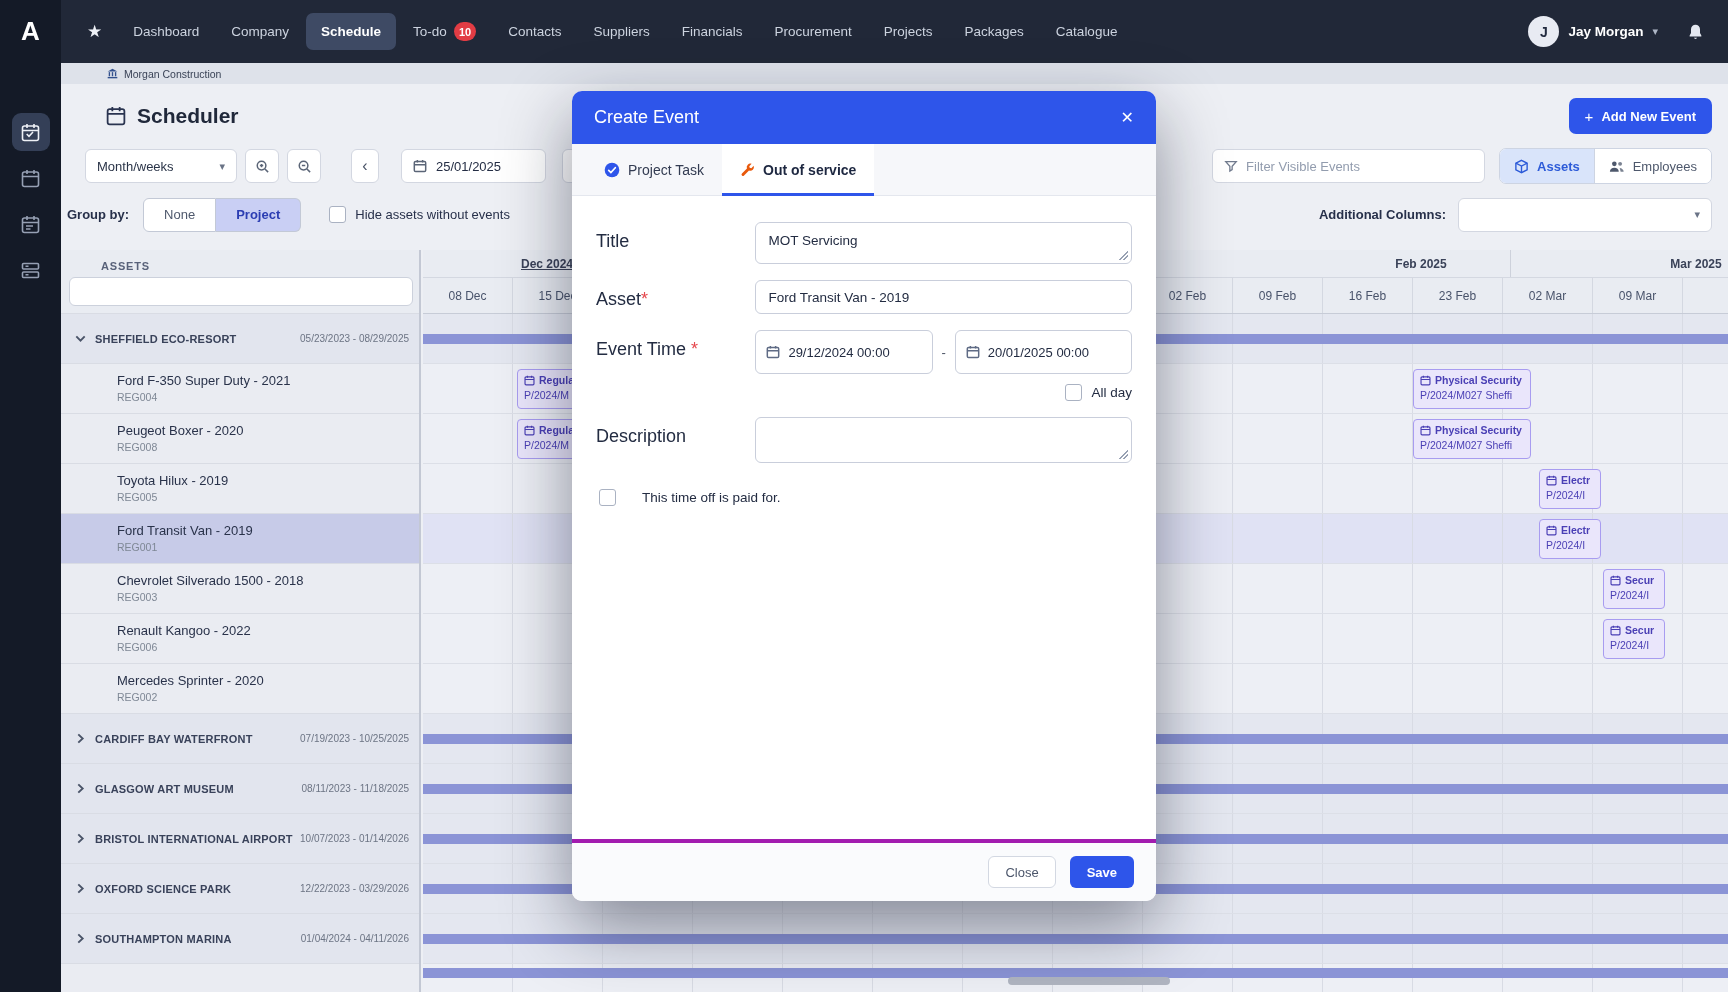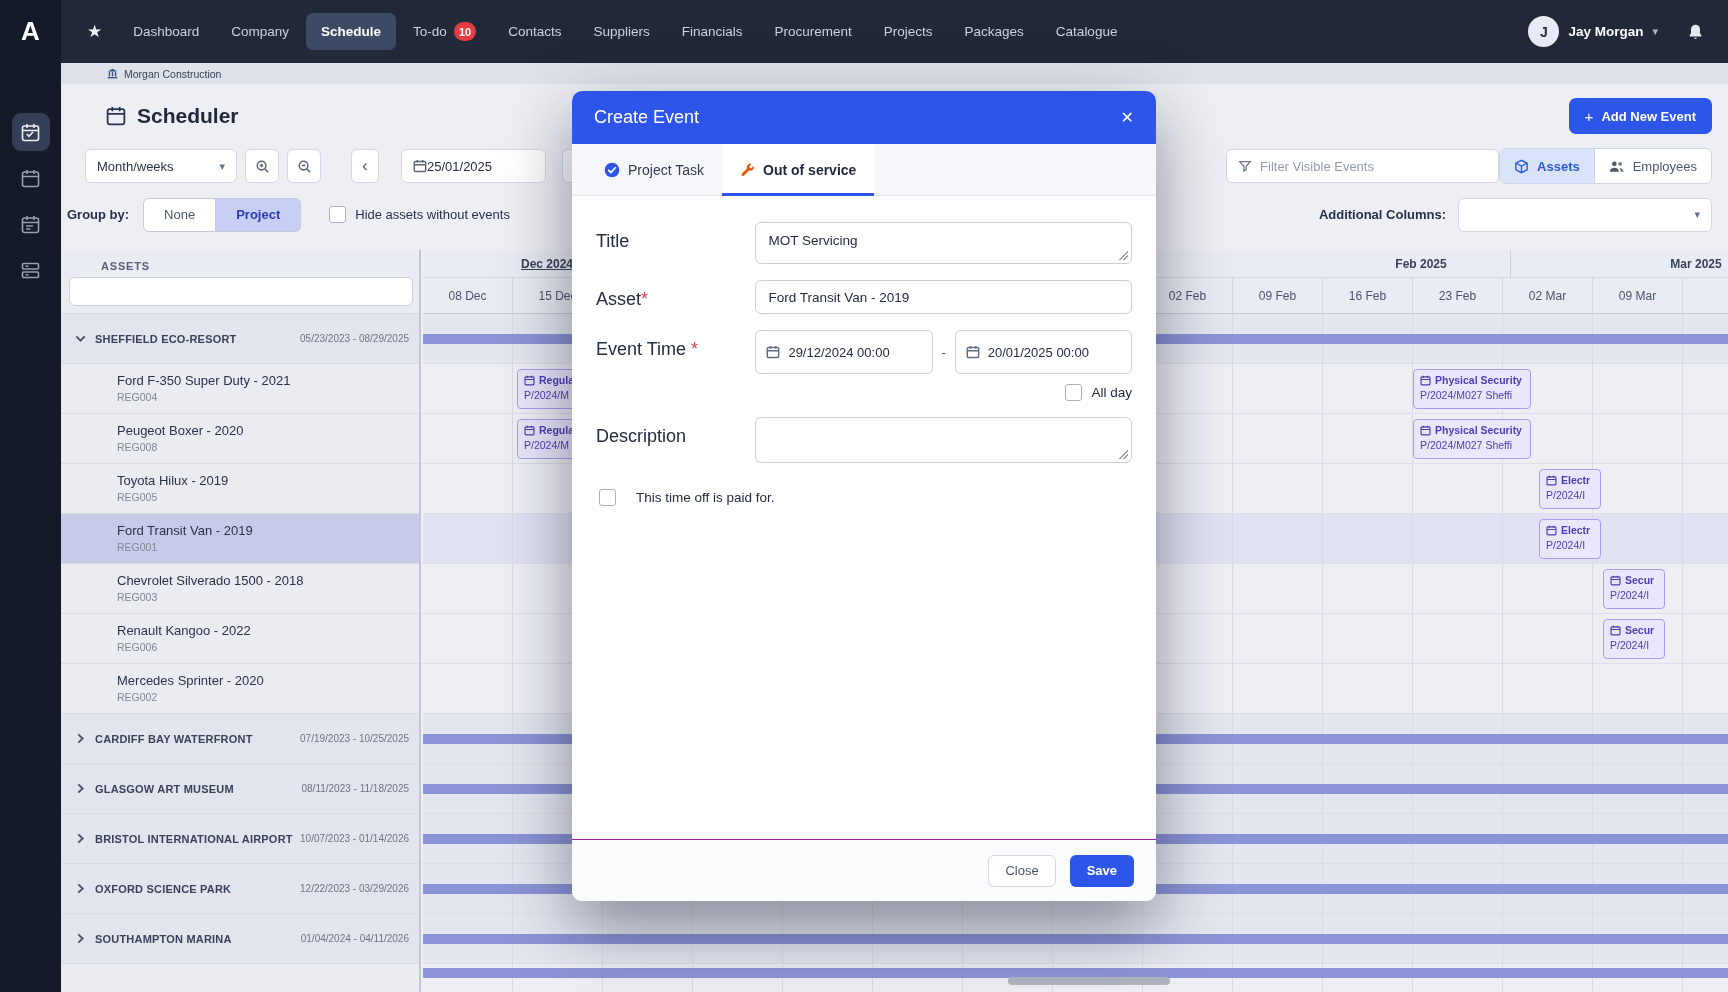--- a/index.html
+++ b/index.html
@@ -38,23 +38,23 @@
 
 .toolbar{position:absolute;left:61px;top:148px;right:0;height:36px;display:flex;align-items:center;padding:0 16px 0 24px}
 .ctrl{height:34px;background:#fff;border:1px solid #d3d7e1;border-radius:6px;display:flex;align-items:center;color:#2a3448;font-size:13px;cursor:pointer}
 .view-select{width:152px;padding:0 11px}
 .view-select .caret2{margin-left:auto}
 .caret2{color:#6a7386;font-size:11px}
 .icon-btn{width:34px;justify-content:center;color:#5b6577;margin-left:8px}
 .nav-arrow{width:28px;justify-content:center;color:#4a5468;font-size:16px}
 .nav-prev{margin-left:30px}
 .nav-next{margin-left:16px}
-.date-ctrl{width:145px;padding:9px 11px;margin-left:22px;color:#242d44}
+.date-ctrl{width:145px;gap:9px;padding:9px 11px;margin-left:22px;color:#242d44}
 .date-ctrl .cal{color:#5b6577}
-.tb-right{margin-left:auto;display:flex;align-items:center;}
+.tb-right{margin-left:auto;display:flex;align-items:center;gap:14px}
 .filter{width:273px;gap:8px;padding:0 11px;cursor:text}
 .filter .fun{color:#717b8e}
 .filter input{border:none;outline:none;flex:1;font-size:13px;color:#2a3448;background:transparent}
 .filter input::placeholder{color:#929cae}
 .seg{display:flex;border:1px solid #cdd4e2;border-radius:7px;overflow:hidden;background:#fff}
 .seg-btn{height:34px;display:flex;align-items:center;gap:8px;padding:0 14px;background:#fff;border:none;font-size:13px;color:#4e586c;cursor:pointer}
 .seg-btn + .seg-btn{border-left:1px solid #cdd4e2}
 .seg-btn.on{background:#d9e4fa;color:#2d5bd8;font-weight:bold}
 
 .groupbar{position:absolute;left:61px;top:197px;right:0;height:35px;display:flex;align-items:center;padding:0 16px 0 6px}
@@ -120,22 +120,22 @@
 .inp{width:100%;border:1px solid #c9cedb;border-radius:6px;padding:10px 12px;font-size:13.5px;color:#232c42;background:#fff;resize:none;outline:none;display:block}
 input.inp{height:34px;padding:0 12px}
 .ta-title{height:42px}
 .ta-desc{height:46px}
 .grip{position:absolute;right:4px;bottom:4px;width:9px;height:9px;background:linear-gradient(135deg,transparent 0 48%,#98a1b3 48% 56%,transparent 56% 70%,#98a1b3 70% 78%,transparent 78%)}
 .date-pair{display:flex;align-items:center}
 .date-box{height:44px;border:1px solid #c9cedb;border-radius:6px;display:flex;align-items:center;gap:8px;padding:0 10px;font-size:13px;color:#232c42;background:#fff;flex:1;cursor:pointer}
 .date-box .cal{color:#5f6b85}
 .dash{width:22px;text-align:center;color:#4a5264}
 .allday{display:flex;justify-content:flex-end;align-items:center;gap:9px;margin-top:10px;font-size:13.5px;color:#232c42}
-.paid-row{display:flex;align-items:center;gap:20px;margin:26px 0 0 3px;font-size:13.5px;color:#232c42}
-.m-foot{height:62px;background:#fafbfd;border-top:1px solid #a21caf;display:flex;align-items:center;justify-content:flex-end;gap:14px;padding:0 22px;flex:none}
+.paid-row{display:flex;align-items:center;gap:26px;margin:26px 0 0 3px;font-size:13.5px;color:#232c42}
+.m-foot{height:62px;background:#fafbfd;border-top:4px solid #a21caf;display:flex;align-items:center;justify-content:flex-end;gap:14px;padding:0 22px;flex:none}
 .btn{height:32px;border-radius:6px;font-size:13px;display:flex;align-items:center;padding:0 16px;cursor:pointer;border:1px solid transparent}
 .btn.ghost{background:#fff;border-color:#d3d8e2;color:#4c566b}
 .btn.primary{background:var(--accent);color:#fff;font-weight:bold}
 </style>
 </head>
 <body>
 
 <div class="topnav">
   <div class="logo-box">
     <span class="logo-a">A</span>

